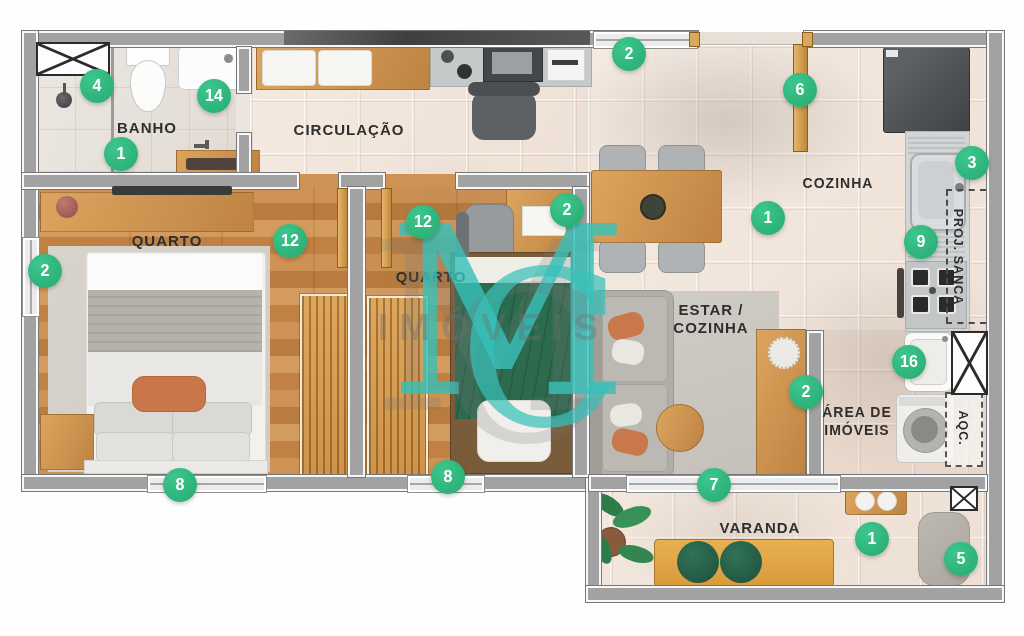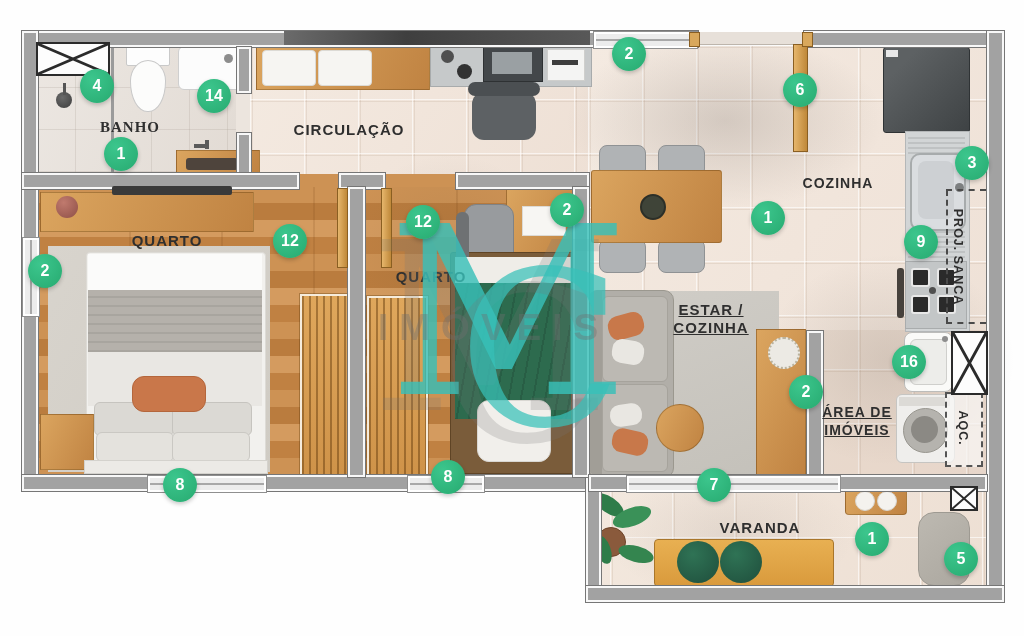--- a/index.html
+++ b/index.html
@@ -39,21 +39,21 @@
   .window.v{background:linear-gradient(90deg,transparent 0 45%,#a8a8a8 45% 55%,transparent 55%),#ececec;}
   .doorleaf{background:linear-gradient(90deg,#e6b66c,#bf8839);border:1px solid #8a5f22;z-index:10;}
   .framepost{background:#d9a85c;border:1px solid #8a5f22;z-index:10;}
   .xbox{background:#fdfdfd;border:2px solid #2b2b2b;z-index:11;}
   .xbox svg{display:block;width:100%;height:100%;}
   .dash-v{width:0;border-left:2px dashed #4a4a4a;z-index:12;}
   .dash-h{height:0;border-top:2px dashed #4a4a4a;z-index:12;}
   
   .room-label{transform:translate(-50%,-50%);font-weight:bold;font-size:15px;
     letter-spacing:1px;color:#2f2f2f;white-space:nowrap;z-index:20;text-align:center;}
-  .room-label .ln{display:block;line-height:18px;text-decoration:underline;}
+  .room-label .ln{display:block;line-height:18px;}
   .vlabel{writing-mode:vertical-rl;transform:translate(-50%,-50%);font-weight:bold;
     font-size:12.5px;letter-spacing:1px;color:#2e2e2e;white-space:nowrap;z-index:20;}
   .badge{width:34px;height:34px;border-radius:50%;transform:translate(-50%,-50%);
     background:radial-gradient(circle at 35% 30%,#3cc68d,#27aa70);
     color:#fff;font-weight:bold;font-size:16px;display:flex;align-items:center;
     justify-content:center;z-index:30;box-shadow:0 2px 4px rgba(0,0,0,.22);}
   
   .wm{z-index:24;pointer-events:none;font-family:"DejaVu Serif",serif;}
   .wm-letter{color:rgba(56,192,184,.82);line-height:1;
     text-shadow:-18px 16px 0 rgba(120,120,120,.22);}
@@ -237,21 +237,21 @@
     <svg viewBox="0 0 10 10" preserveAspectRatio="none">
         <path d="M0 0L10 10M10 0L0 10" stroke="#2b2b2b" stroke-width="0.7" fill="none"></path>
       </svg>
   </div>
   <div class="abs xbox" style="left:950px;top:486px;width:24px;height:21px;">
     <svg viewBox="0 0 10 10" preserveAspectRatio="none">
         <path d="M0 0L10 10M10 0L0 10" stroke="#2b2b2b" stroke-width="0.9" fill="none"></path>
       </svg>
   </div>
 
-  <div class="abs room-label" style="left:130px;top:127px;font-family:Liberation Serif, serif;">BANHO</div>
+  <div class="abs room-label" style="left:147px;top:127px;">BANHO</div>
   <div class="abs room-label" style="left:349px;top:129px;">CIRCULAÇÃO</div>
   <div class="abs room-label" style="left:838px;top:183px;font-size:14px;">COZINHA</div>
   <div class="abs room-label" style="left:167px;top:240px;">QUARTO</div>
   <div class="abs room-label" style="left:431px;top:276px;">QUARTO</div>
   <div class="abs room-label" style="left:711px;top:319px;">
     <span class="ln">ESTAR /</span>
     <span class="ln">COZINHA</span>
   </div>
   <div class="abs room-label" style="left:857px;top:421px;font-size:14px;">
     <span class="ln">ÁREA DE</span>

